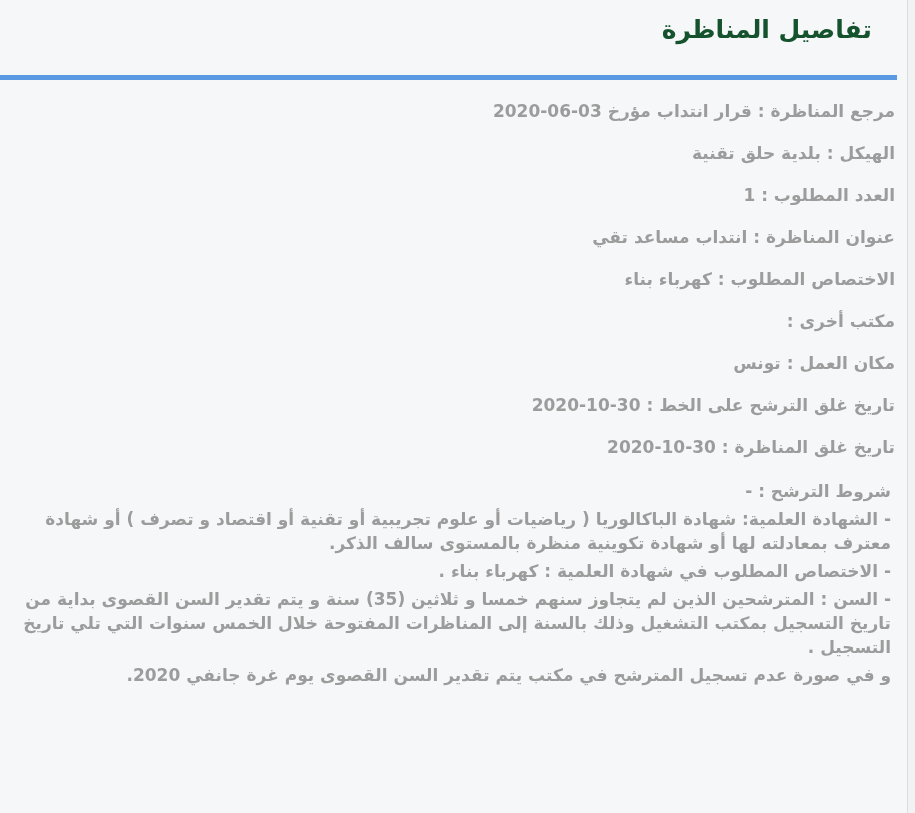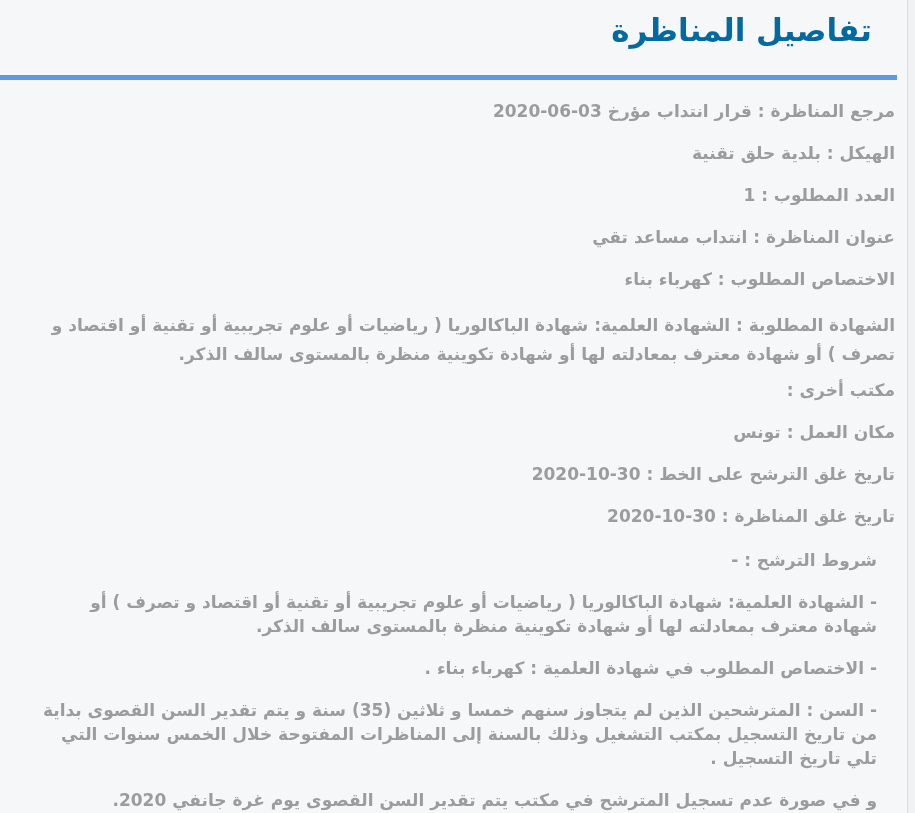--- a/index.html
+++ b/index.html
@@ -13,22 +13,22 @@
   .content {
     position:absolute;
     top:0; left:0;
     width:908px;
     height:813px;
     background:#f6f7f8;
     border-right:1px solid #dcdcdd;
     direction:rtl;
   }
   .page-title {
-    color:#0369a1;
-    font-size:31px;
+    color:#14532d;
+    font-size:25px;
     line-height:30px;
     text-align:right;
     padding:15px 35px 0 0;
   }
   .divider {
     height:5px;
     background:#5b99e3;
     border:none;
     margin:30px 10px 0 0;
   }
@@ -47,38 +47,37 @@
     line-height:29px;
     margin-bottom:11px;
     white-space:normal;
   }
   .conditions {
     line-height:24px;
     color:#9c9c9c;
     font-size:17px;
     text-align:right;
   }
-  .cond-line { margin:18px; }
+  .cond-line { margin:4px; }
 </style>
 </head>
 <body>
 
 <div class="content">
 
   <div class="page-title">تفاصيل المناظرة</div>
 
   <div class="divider"></div>
 
   <div class="body-area">
     <div class="line">مرجع المناظرة : قرار انتداب مؤرخ 03-06-2020</div>
     <div class="line">الهيكل : بلدية حلق تقنية</div>
     <div class="line">العدد المطلوب : 1</div>
     <div class="line">عنوان المناظرة : انتداب مساعد تقي</div>
     <div class="line">الاختصاص المطلوب : كهرباء بناء</div>
-    <div class="line line-para">الشهادة المطلوبة : الشهادة العلمية: شهادة الباكالوريا ( رياضيات أو علوم تجريبية أو تقنية أو اقتصاد و تصرف ) أو شهادة معترف بمعادلته لها أو شهادة تكوينية منظرة بالمستوى سالف الذكر.</div>
     <div class="line">مكتب أخرى :</div>
     <div class="line">مكان العمل : تونس</div>
     <div class="line">تاريخ غلق الترشح على الخط : 30-10-2020</div>
     <div class="line">تاريخ غلق المناظرة : 30-10-2020</div>
 
     <div class="conditions">
       <div class="cond-line">شروط الترشح : -</div>
       <div class="cond-line">- الشهادة العلمية: شهادة الباكالوريا ( رياضيات أو علوم تجريبية أو تقنية أو اقتصاد و تصرف ) أو شهادة معترف بمعادلته لها أو شهادة تكوينية منظرة بالمستوى سالف الذكر.</div>
       <div class="cond-line">- الاختصاص المطلوب في شهادة العلمية : كهرباء بناء .</div>
       <div class="cond-line">- السن : المترشحين الذين لم يتجاوز سنهم خمسا و ثلاثين (35) سنة و يتم تقدير السن القصوى بداية من تاريخ التسجيل بمكتب التشغيل وذلك بالسنة إلى المناظرات المفتوحة خلال الخمس سنوات التي تلي تاريخ التسجيل .</div>

